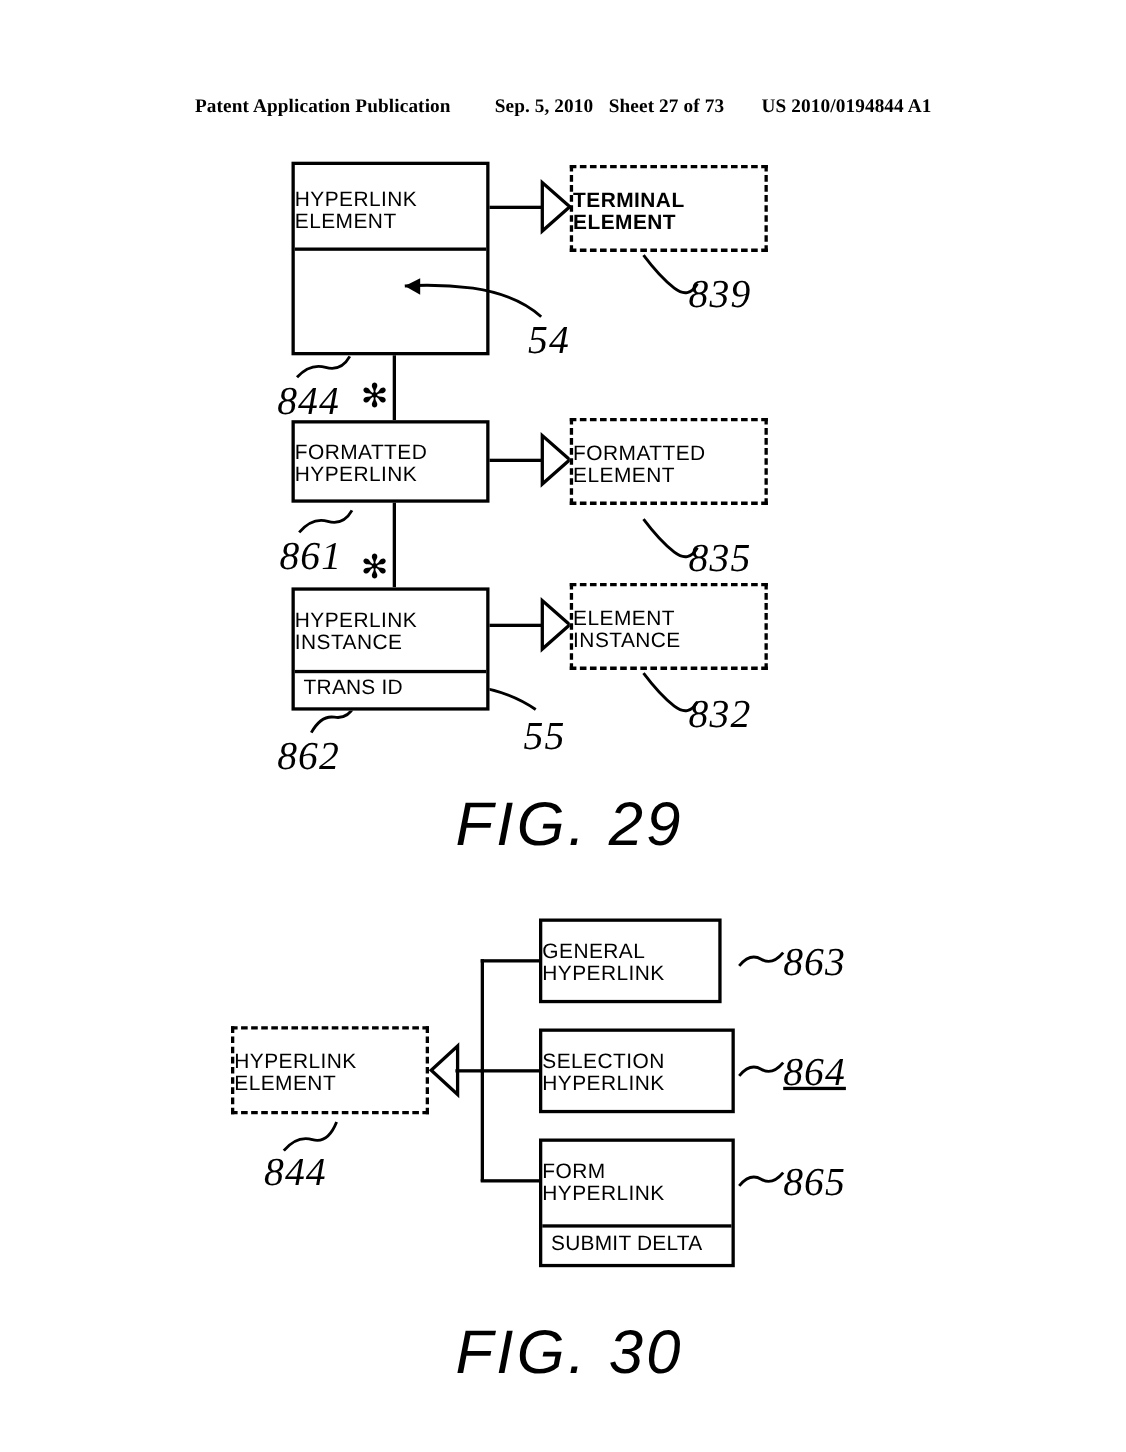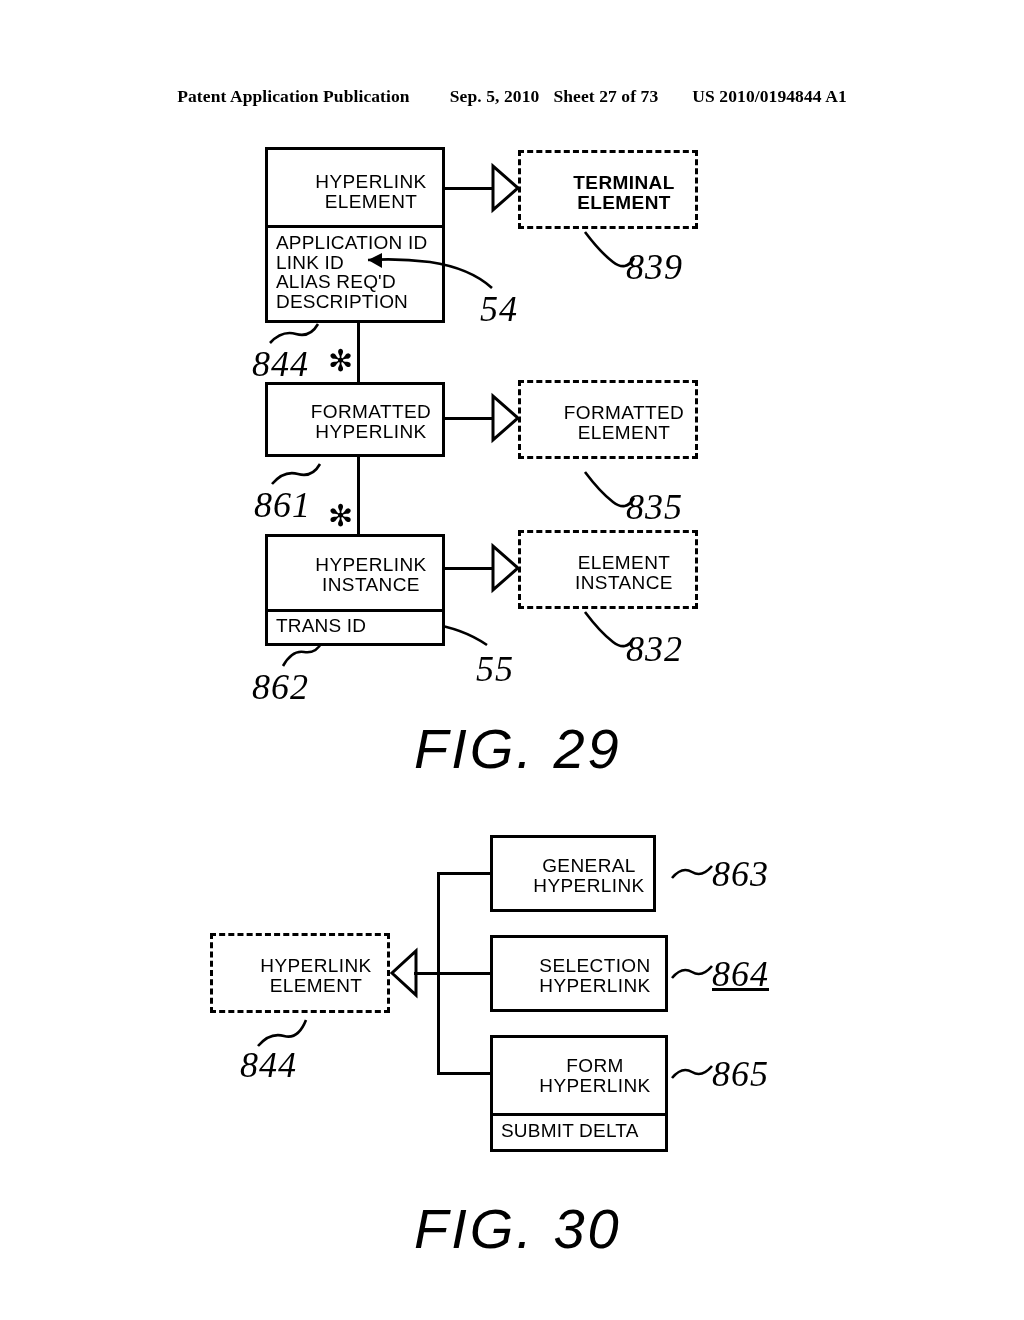--- a/index.html
+++ b/index.html
@@ -51,26 +51,24 @@
     border: 3px solid #000;
     background: #fff;
   }
   .ebox.dashed {
     border: 3px dashed #000;
   }
   .ebox .title {
     position: absolute;
     left: 0;
     width: 100%;
-    text-align: center;
     line-height: 1.05;
     font-size: 19px;
     letter-spacing: 0.4px;
     white-space: pre-line;
-    margin-left: 16px;
   }
   .ebox .attrs {
     position: absolute;
     left: 0;
     width: 100%;
     box-sizing: border-box;
     padding-left: 8px;
     line-height: 1.03;
     font-size: 19px;
     letter-spacing: 0.2px;
@@ -131,24 +129,20 @@
 <body>
 
 <div id="pub-header">
   <span class="seg">Patent Application Publication</span><span class="gap-a"></span><span class="seg">Sep. 5, 2010</span><span class="gap-b"></span><span class="seg">Sheet 27 of 73</span><span class="gap-c"></span><span class="seg">US 2010/0194844 A1</span>
 </div>
 
 <div class="ebox" style="left:265px; top:147px; width:180px; height:176px;">
   <div class="title" style="top:22px;">HYPERLINK
 ELEMENT</div>
   <div class="hrule" style="left:0; top:75px; width:174px;"></div>
-  <div class="attrs" style="top:83px;">APPLICATION ID
-LINK ID
-ALIAS REQ'D
-DESCRIPTION</div>
 </div>
 
 <div class="ebox dashed" style="left:518px; top:150px; width:180px; height:79px;font-weight:bold;">
   <div class="title" style="top:20px;">TERMINAL
 ELEMENT</div>
 </div>
 
 <div class="ln-h" style="left:445px; top:187px; width:48px;"></div>
 <svg class="fig-canvas" viewBox="0 0 1024 1320" width="1024" height="1320" style="position:absolute;left:0;top:0;">
 

